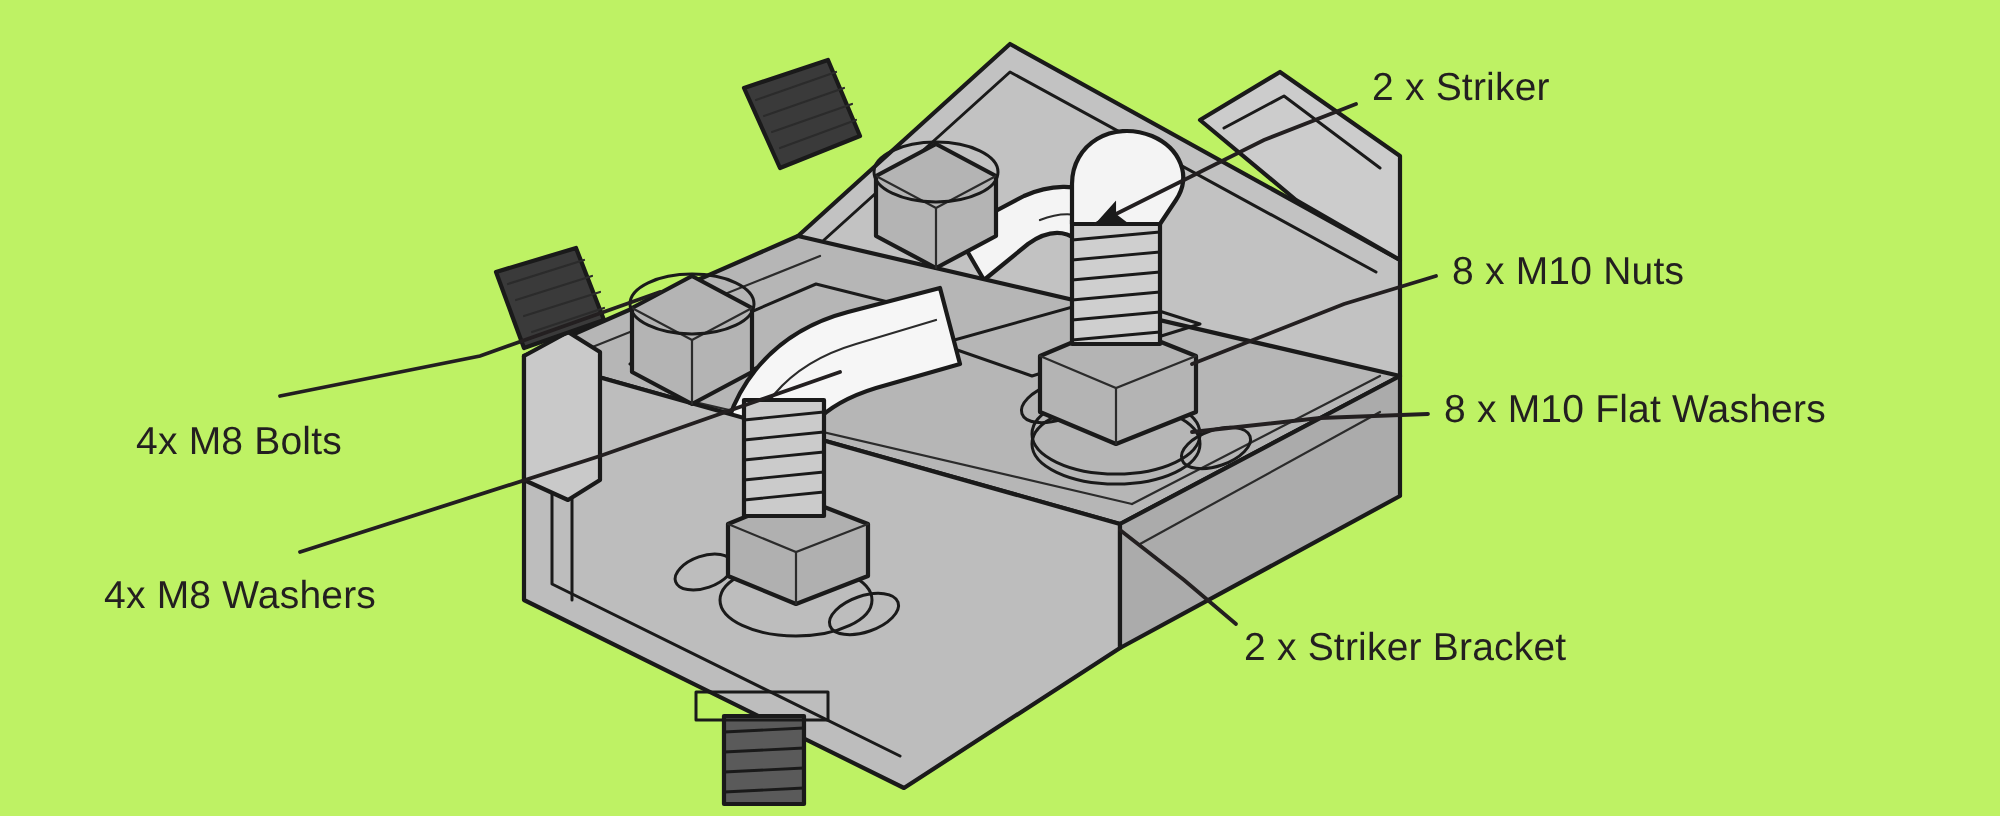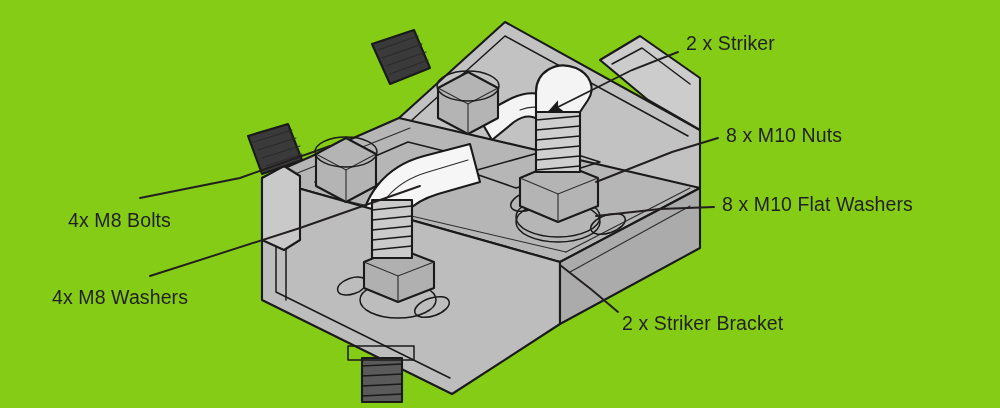--- a/index.html
+++ b/index.html
@@ -10,21 +10,21 @@
   body {
     width: 1000px;
     height: 408px;
     overflow: hidden;
     font-family: "Liberation Sans", sans-serif;
   }
   #page {
     position: relative;
     width: 1000px;
     height: 408px;
-    background: #84cc16;
+    background: #bef264;
   }
   #diagram-svg {
     position: absolute;
     left: 0;
     top: 0;
     width: 1000px;
     height: 408px;
     display: block;
   }
   .callout-text {

